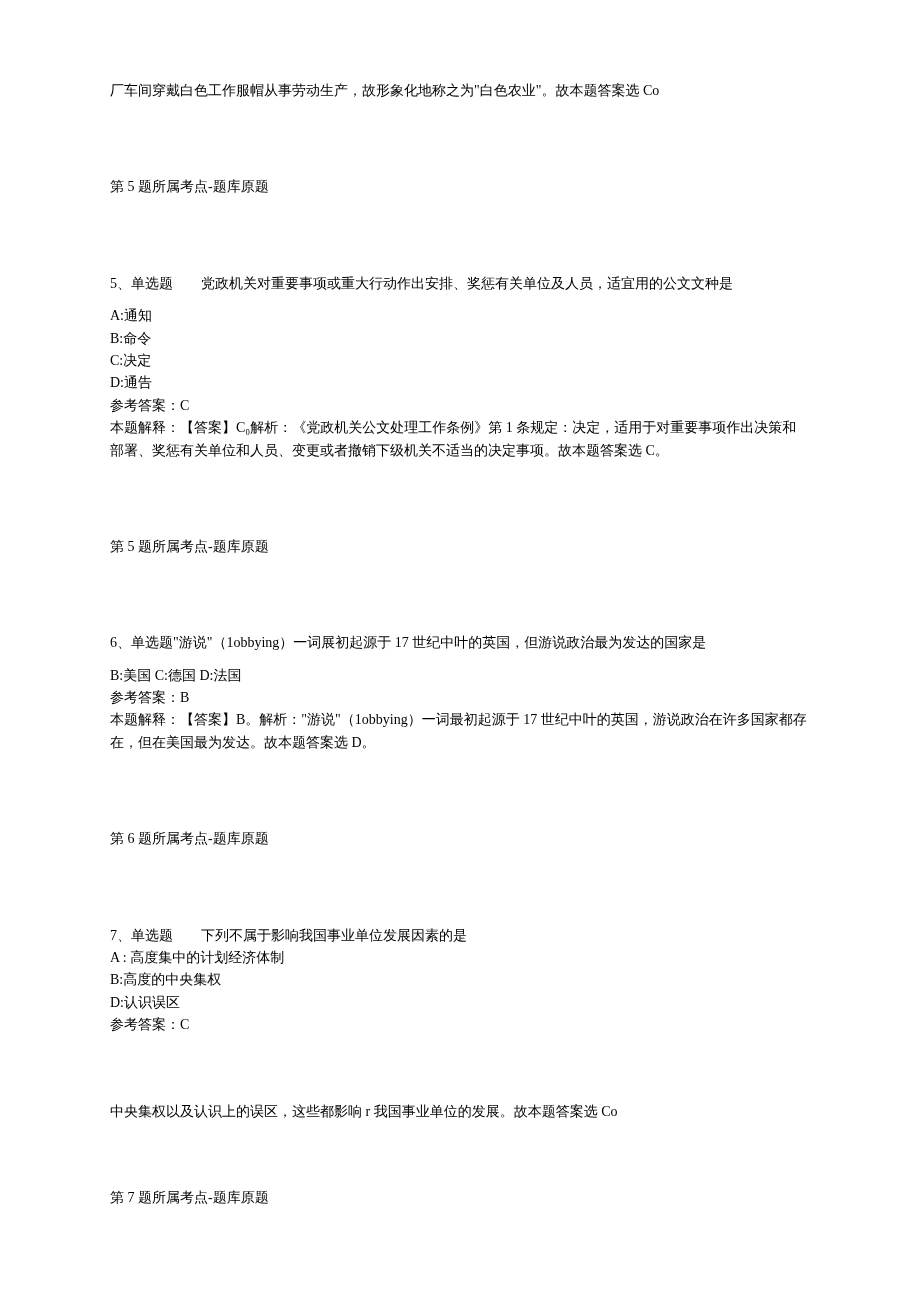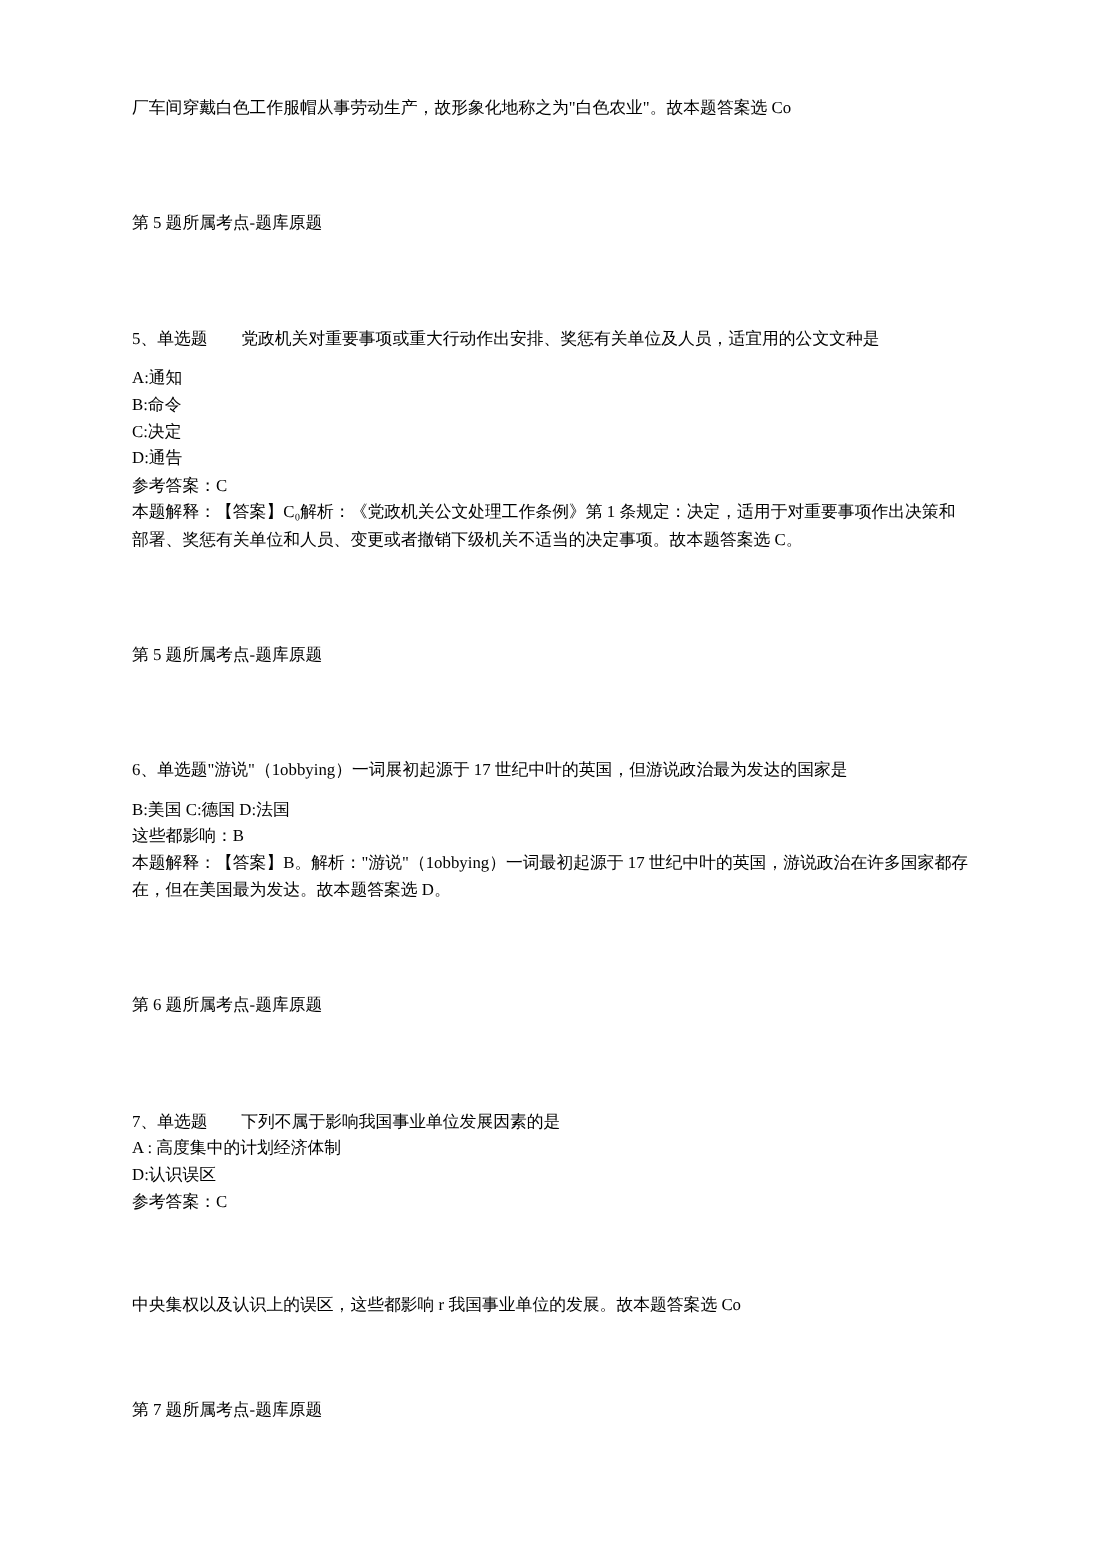--- a/index.html
+++ b/index.html
@@ -52,33 +52,34 @@
   <div class="gap-medium"></div>
 
   <div class="block">第 5 题所属考点-题库原题</div>
 
   <div class="gap-medium"></div>
 
   <div class="block">
     <div>6、单选题"游说"（1obbying）一词展初起源于 17 世纪中叶的英国，但游说政治最为发达的国家是</div>
     <div style="height:10px"></div>
     <div>B:美国 C:德国 D:法国</div>
-    <div>这些都影响：B</div>
+    <div>参考答案：B</div>
     <div>本题解释：【答案】B。解析："游说"（1obbying）一词最初起源于 17 世纪中叶的英国，游说政治在许多国家都存在，但在美国最为发达。故本题答案选 D。</div>
   </div>
 
   <div class="gap-medium"></div>
 
   <div class="block">第 6 题所属考点-题库原题</div>
 
   <div class="gap-medium"></div>
 
   <div class="block">
     <div>7、单选题　　下列不属于影响我国事业单位发展因素的是</div>
     <div>A : 高度集中的计划经济体制</div>
+    <div>B:高度的中央集权</div>
     <div>D:认识误区</div>
     <div>参考答案：C</div>
   </div>
 
   <div class="gap-small"></div>
 
   <div class="block">中央集权以及认识上的误区，这些都影响 r 我国事业单位的发展。故本题答案选 Co</div>
 
   <div class="gap-small"></div>
 

